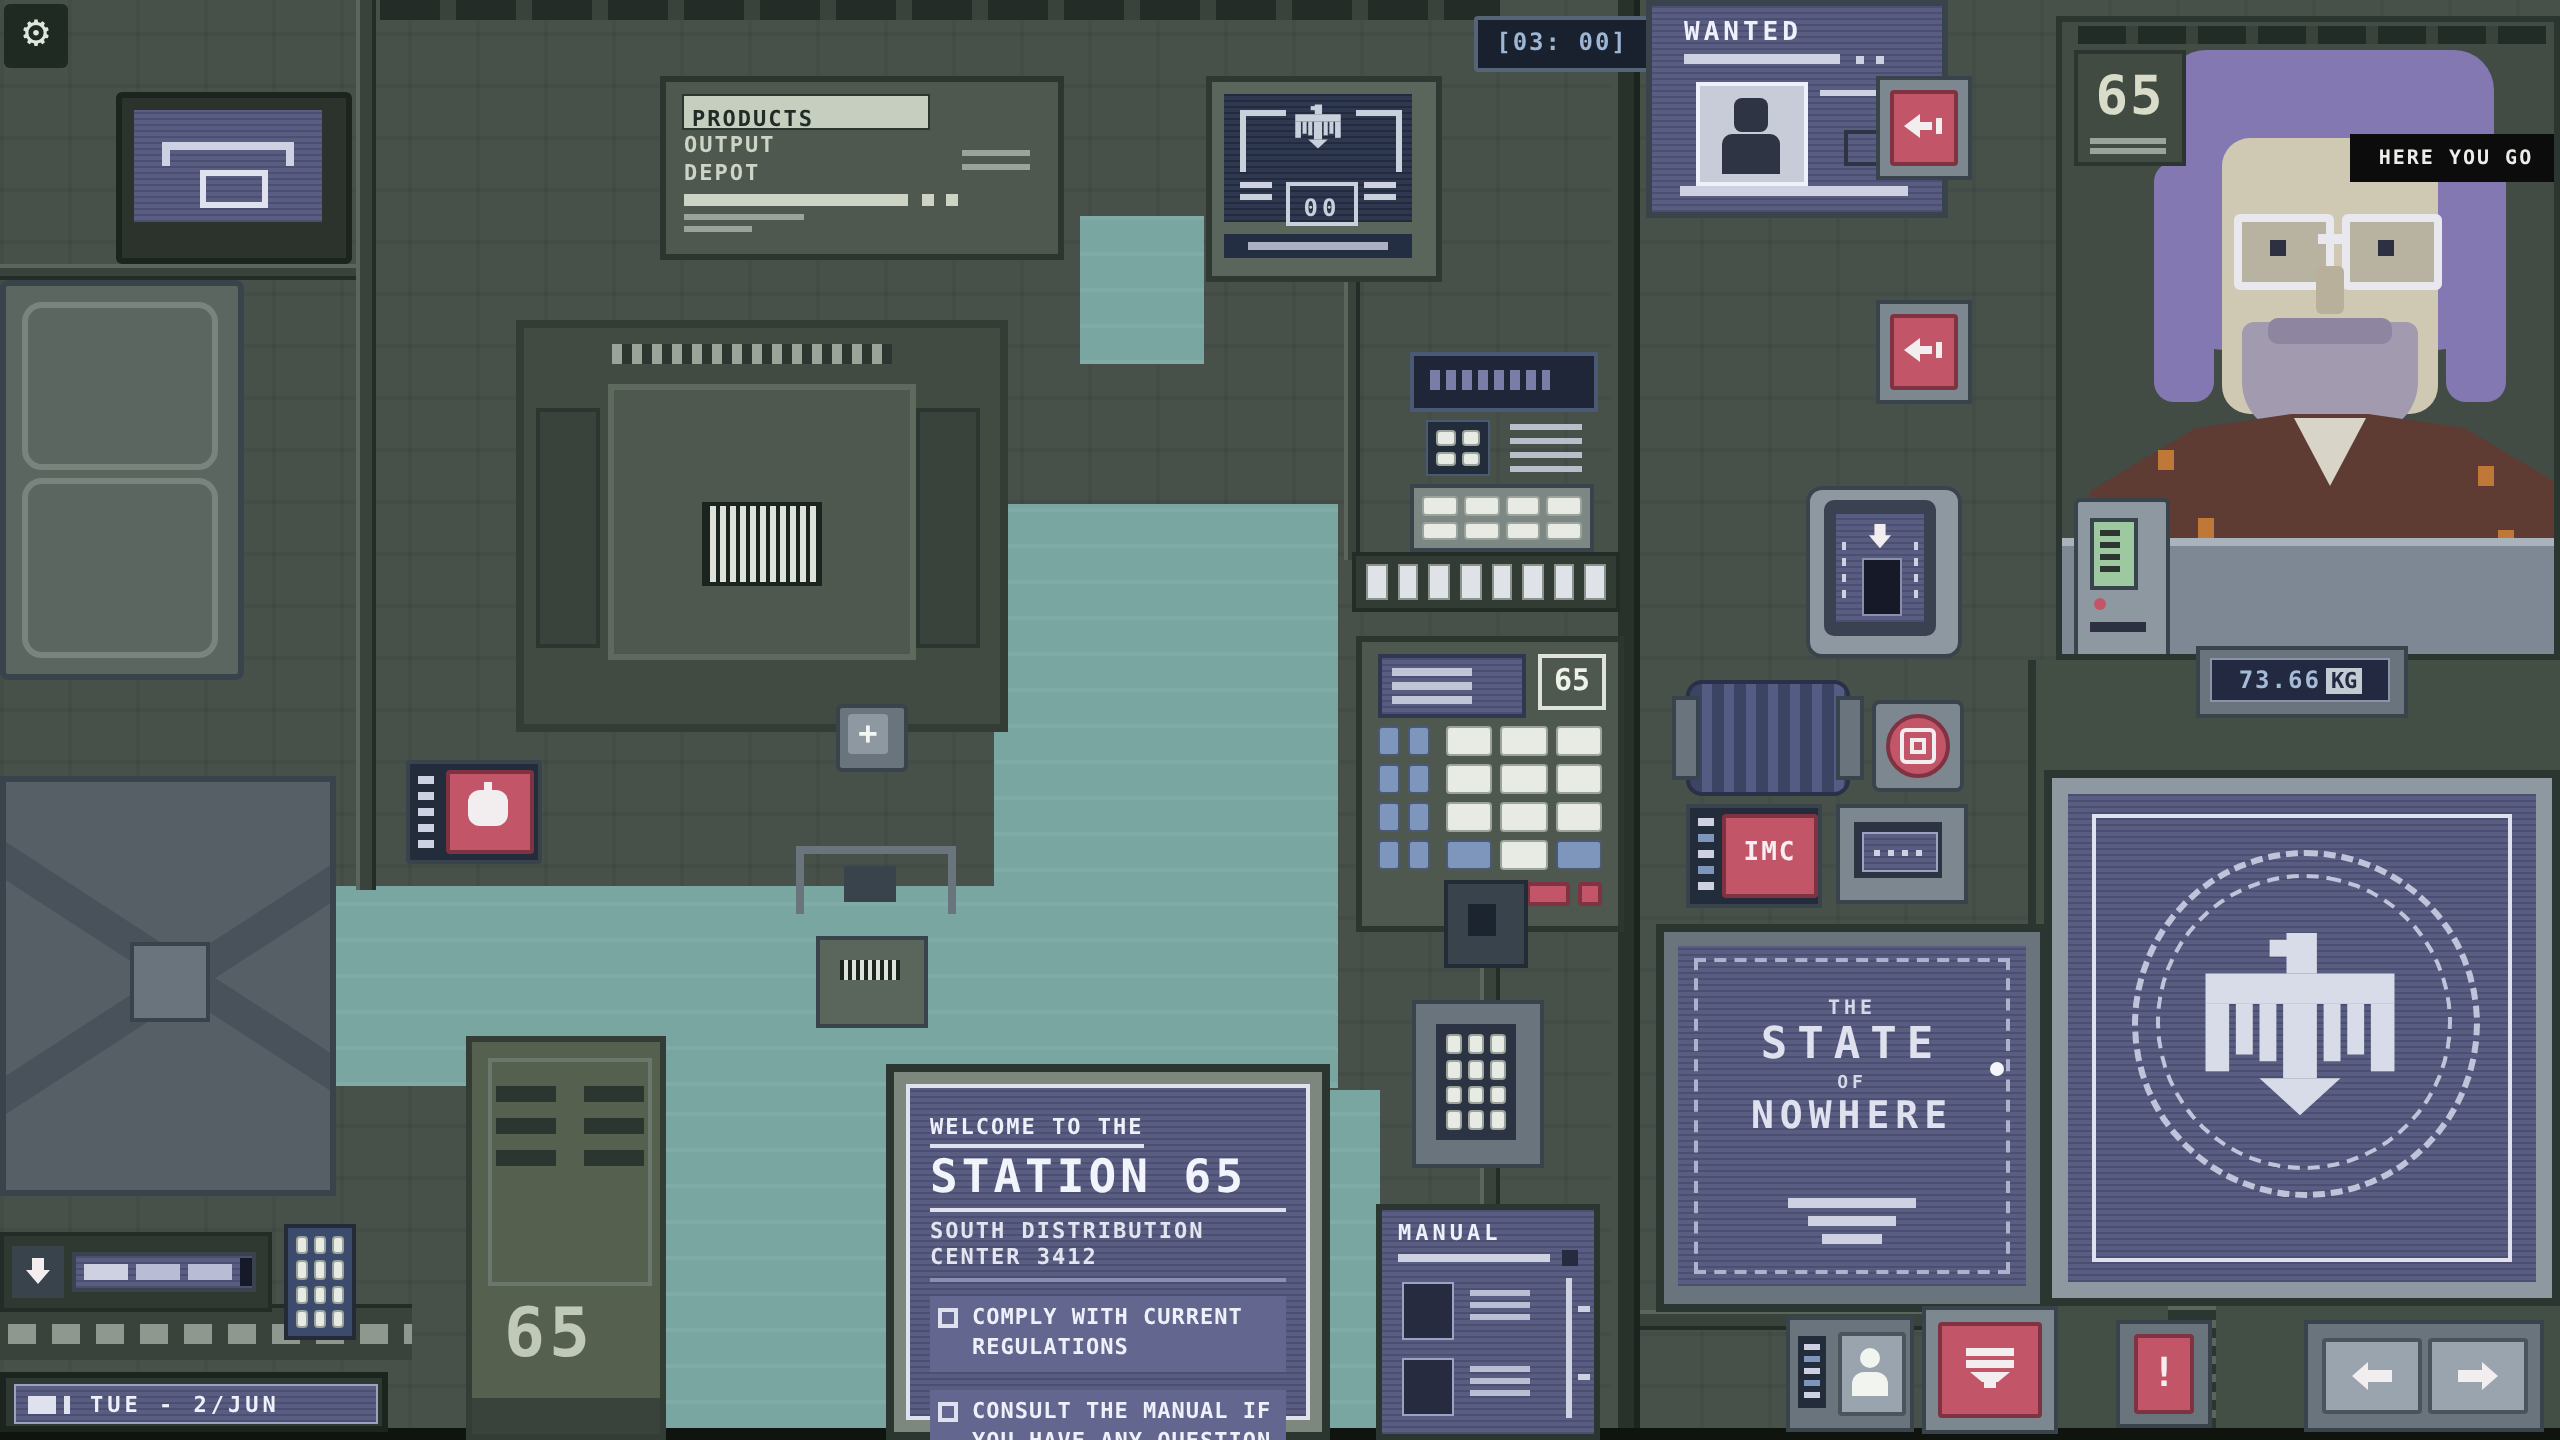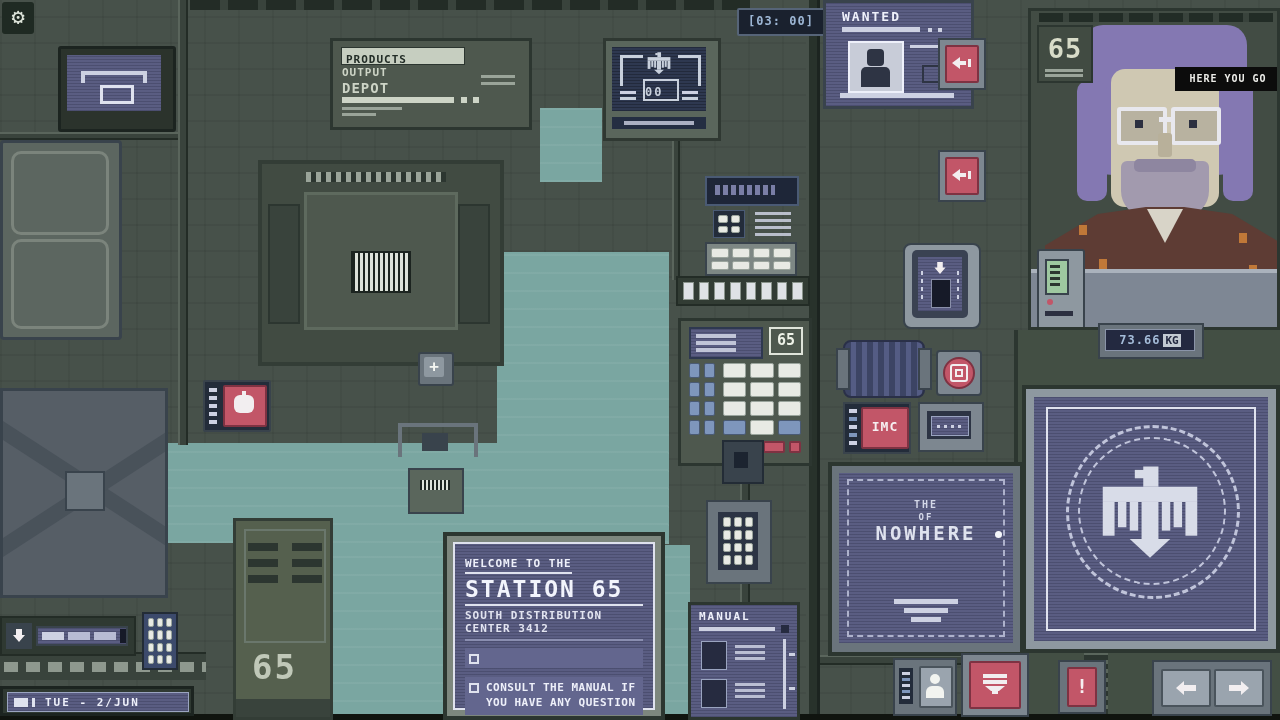--- a/index.html
+++ b/index.html
@@ -67,21 +67,21 @@
     <div class="abs" style="left:-40px;top:90px;width:260px;height:16px;background:#49525a;transform:rotate(33deg)"></div>
     <div class="abs" style="left:-40px;top:90px;width:260px;height:16px;background:#49525a;transform:rotate(-33deg)"></div>
     <div class="abs" style="left:62px;top:80px;width:36px;height:36px;background:#6a747c;border:2px solid #39434c"></div>
   </div>
 
   <div class="abs gframe" style="left:330px;top:38px;width:196px;height:86px">
     <div class="abs" style="left:8px;top:6px;width:122px;height:16px;background:#c6cec0;border:1px solid #2c3630">
       <span style="font-size:11px;letter-spacing:1px;color:#222c26;padding-left:4px">PRODUCTS</span>
     </div>
     <div class="abs" style="left:9px;top:25px;font-size:11px;letter-spacing:1px;color:#cdd4c6">OUTPUT</div>
-    <div class="abs" style="left:9px;top:39px;font-size:14px;letter-spacing:1px;color:#cdd4c6">DEPOT</div>
+    <div class="abs" style="left:9px;top:39px;font-size:11px;letter-spacing:1px;color:#cdd4c6">DEPOT</div>
     <div class="abs" style="left:9px;top:56px;width:112px;height:6px;background:#cdd4c6"></div>
     <div class="abs" style="left:128px;top:56px;width:6px;height:6px;background:#cdd4c6"></div>
     <div class="abs" style="left:140px;top:56px;width:6px;height:6px;background:#cdd4c6"></div>
     <div class="abs tiny" style="left:9px;top:66px;width:60px;height:3px;background:#9aa499"></div>
     <div class="abs" style="left:9px;top:72px;width:34px;height:3px;background:#9aa499"></div>
     <div class="abs" style="left:148px;top:34px;width:34px;height:3px;background:#9aa499;box-shadow:0 7px 0 #9aa499"></div>
   </div>
 
   <div class="abs" style="left:737px;top:8px;width:84px;height:24px;background:#1a212e;border:2px solid #566478;border-radius:2px;text-align:center">
     <span style="font-size:12px;line-height:22px;color:#9db6d4;letter-spacing:1px">[03: 00]</span>
@@ -97,21 +97,21 @@
           <rect x="27" y="29" width="10" height="22"></rect>
           <rect x="39" y="29" width="5" height="17"></rect>
           <rect x="46" y="29" width="5" height="15"></rect>
           <rect x="53" y="29" width="7" height="20"></rect>
           <rect x="28" y="8" width="9" height="12"></rect>
           <rect x="23" y="10" width="6" height="5"></rect>
           <polygon points="20,51 44,51 32,62"></polygon>
       </svg>
       <div class="abs" style="left:8px;top:8px;width:20px;height:28px;border-top:3px solid #c8d0dc;border-left:3px solid #c8d0dc"></div>
       <div class="abs" style="left:66px;top:8px;width:20px;height:28px;border-top:3px solid #c8d0dc;border-right:3px solid #c8d0dc"></div>
-      <div class="abs" style="left:31px;top:32px;width:32px;height:18px;border:2px solid #c8d0dc;">
+      <div class="abs" style="left:31px;top:44px;width:32px;height:18px;border:2px solid #c8d0dc;text-align:center">
         <span style="font-size:12px;line-height:17px;letter-spacing:2px">00</span>
       </div>
       <div class="abs bar" style="left:8px;top:44px;width:16px;height:3px;box-shadow:0 6px 0 #c8d0dc"></div>
       <div class="abs bar" style="left:70px;top:44px;width:16px;height:3px;box-shadow:0 6px 0 #c8d0dc"></div>
     </div>
     <div class="abs" style="left:6px;top:76px;width:94px;height:12px;background:#242e42;display:flex;align-items:center;justify-content:center;gap:2px">
       <div class="bar" style="width:70px;height:4px;opacity:.8"></div>
     </div>
   </div>
 
@@ -357,37 +357,39 @@
           <rect x="23" y="10" width="6" height="5"></rect>
           <polygon points="20,51 44,51 32,62"></polygon>
       </svg>
     </div>
   </div>
 
   <div class="abs" style="left:828px;top:462px;width:196px;height:194px;background:#6a747c;border:4px solid #2c3630;box-sizing:border-box">
     <div class="abs scr" style="left:7px;top:7px;width:174px;height:170px;text-align:center">
       <div class="abs" style="left:8px;top:6px;width:154px;height:154px;border:2px dashed #aeb2cc"></div>
       <div style="margin-top:26px;font-size:10px;letter-spacing:2px;color:#d4d8e8">THE</div>
+      <div style="font-size:22px;letter-spacing:5px;color:#dfe2ee">STATE</div>
       <div style="font-size:9px;letter-spacing:2px;color:#d4d8e8;margin-top:2px">OF</div>
       <div style="font-size:19px;letter-spacing:3px;color:#dfe2ee">NOWHERE</div>
       <div class="abs bar" style="left:55px;top:126px;width:64px;height:5px"></div>
       <div class="abs bar" style="left:65px;top:135px;width:44px;height:5px"></div>
       <div class="abs bar" style="left:72px;top:144px;width:30px;height:5px"></div>
       <div class="abs" style="left:156px;top:58px;width:7px;height:7px;background:#f4f6fa;border-radius:50%"></div>
     </div>
   </div>
 
   <div class="abs" style="left:443px;top:532px;width:222px;height:188px;background:#7d877e;border:4px solid #2c3630;box-sizing:border-box">
     <div class="abs scr" style="left:6px;top:6px;width:202px;height:168px;border:2px solid #dfe2ee;box-sizing:border-box;padding:8px 10px">
       <div style="font-size:11px;letter-spacing:1px;border-bottom:2px solid #dfe2ee;display:inline-block;padding-bottom:2px;color:#eef0fa">WELCOME TO THE</div>
       <div style="font-size:23px;letter-spacing:2px;color:#f2f4fc;border-bottom:2px solid #dfe2ee;padding-bottom:2px;margin:2px 0 3px">STATION 65</div>
       <div style="font-size:11px;letter-spacing:1px;color:#e2e4f0">SOUTH DISTRIBUTION</div>
       <div style="font-size:11px;letter-spacing:1px;color:#e2e4f0;border-bottom:2px solid #8a8eb0;padding-bottom:4px">CENTER 3412</div>
       <div style="display:flex;gap:7px;margin-top:7px;background:#63668e;padding:4px 4px">
         <span style="width:6px;height:6px;border:2px solid #dfe2ee;margin-top:2px;flex:none"></span>
+        <span style="font-size:11px;line-height:1.35;letter-spacing:.5px;color:#eef0fa">COMPLY WITH CURRENT REGULATIONS</span>
       </div>
       <div style="display:flex;gap:7px;margin-top:9px;background:#63668e;padding:4px 4px">
         <span style="width:6px;height:6px;border:2px solid #dfe2ee;margin-top:2px;flex:none"></span>
         <span style="font-size:11px;line-height:1.35;letter-spacing:.5px;color:#eef0fa">CONSULT THE MANUAL IF YOU HAVE ANY QUESTION</span>
       </div>
     </div>
   </div>
 
   <div class="abs scr" style="left:688px;top:602px;width:112px;height:118px;border:3px solid #2c3630;box-sizing:border-box">
     <span style="position:absolute;left:8px;top:5px;font-size:11px;letter-spacing:2px;color:#eef0fa">MANUAL</span>

